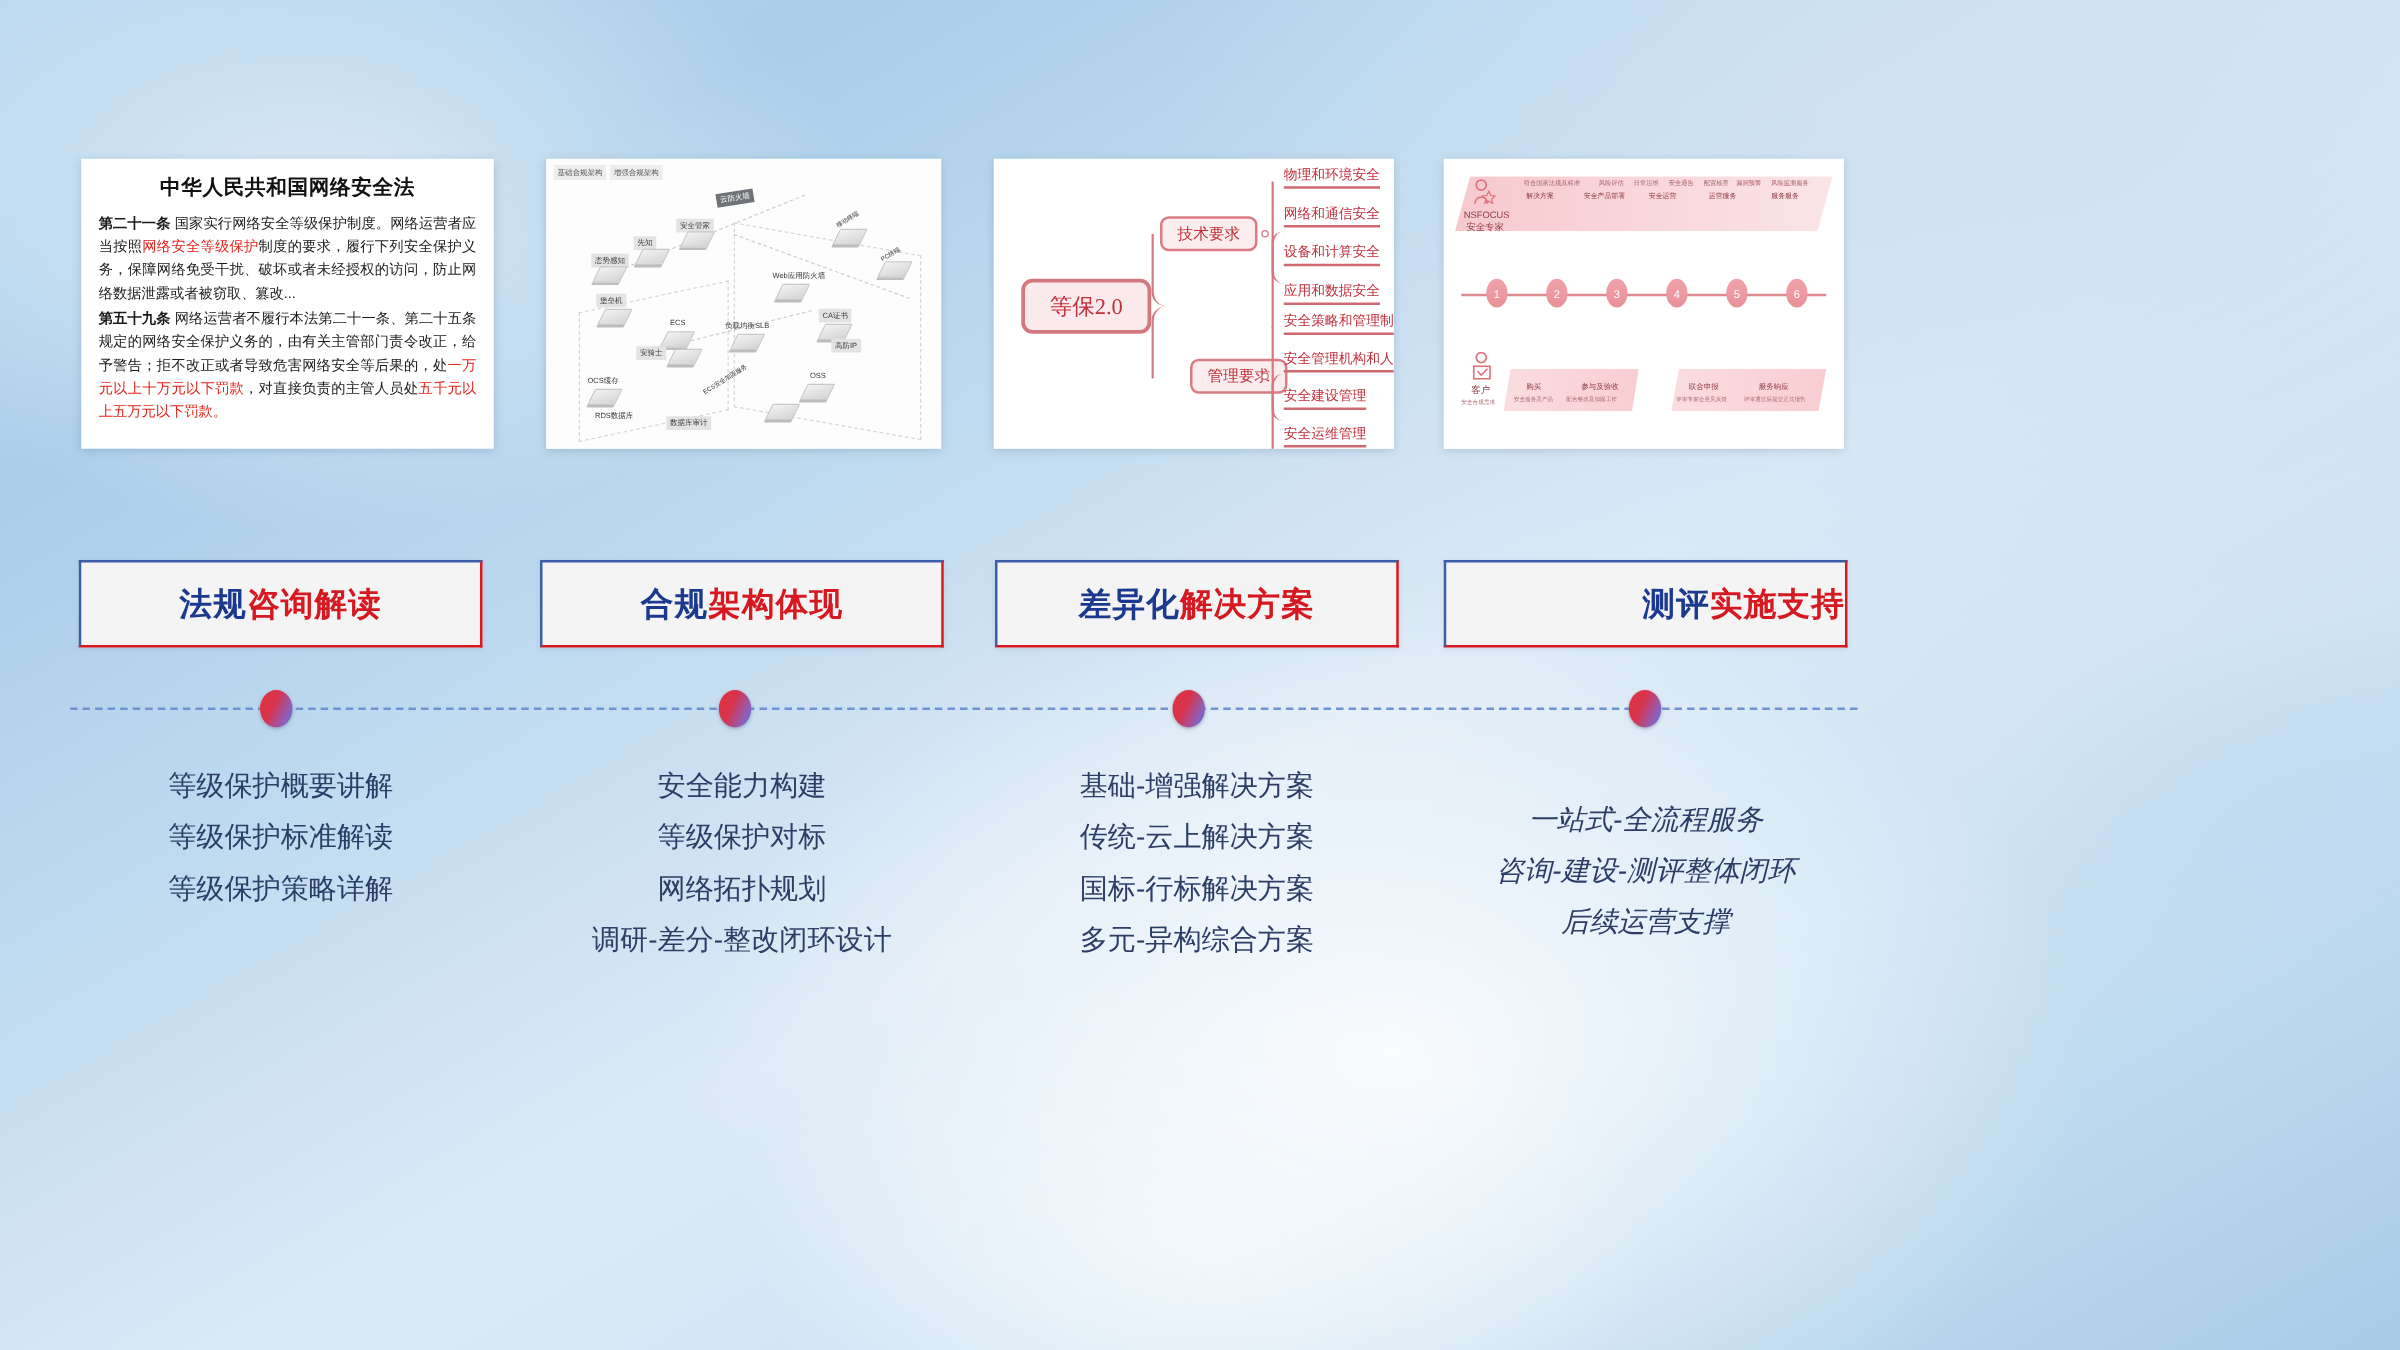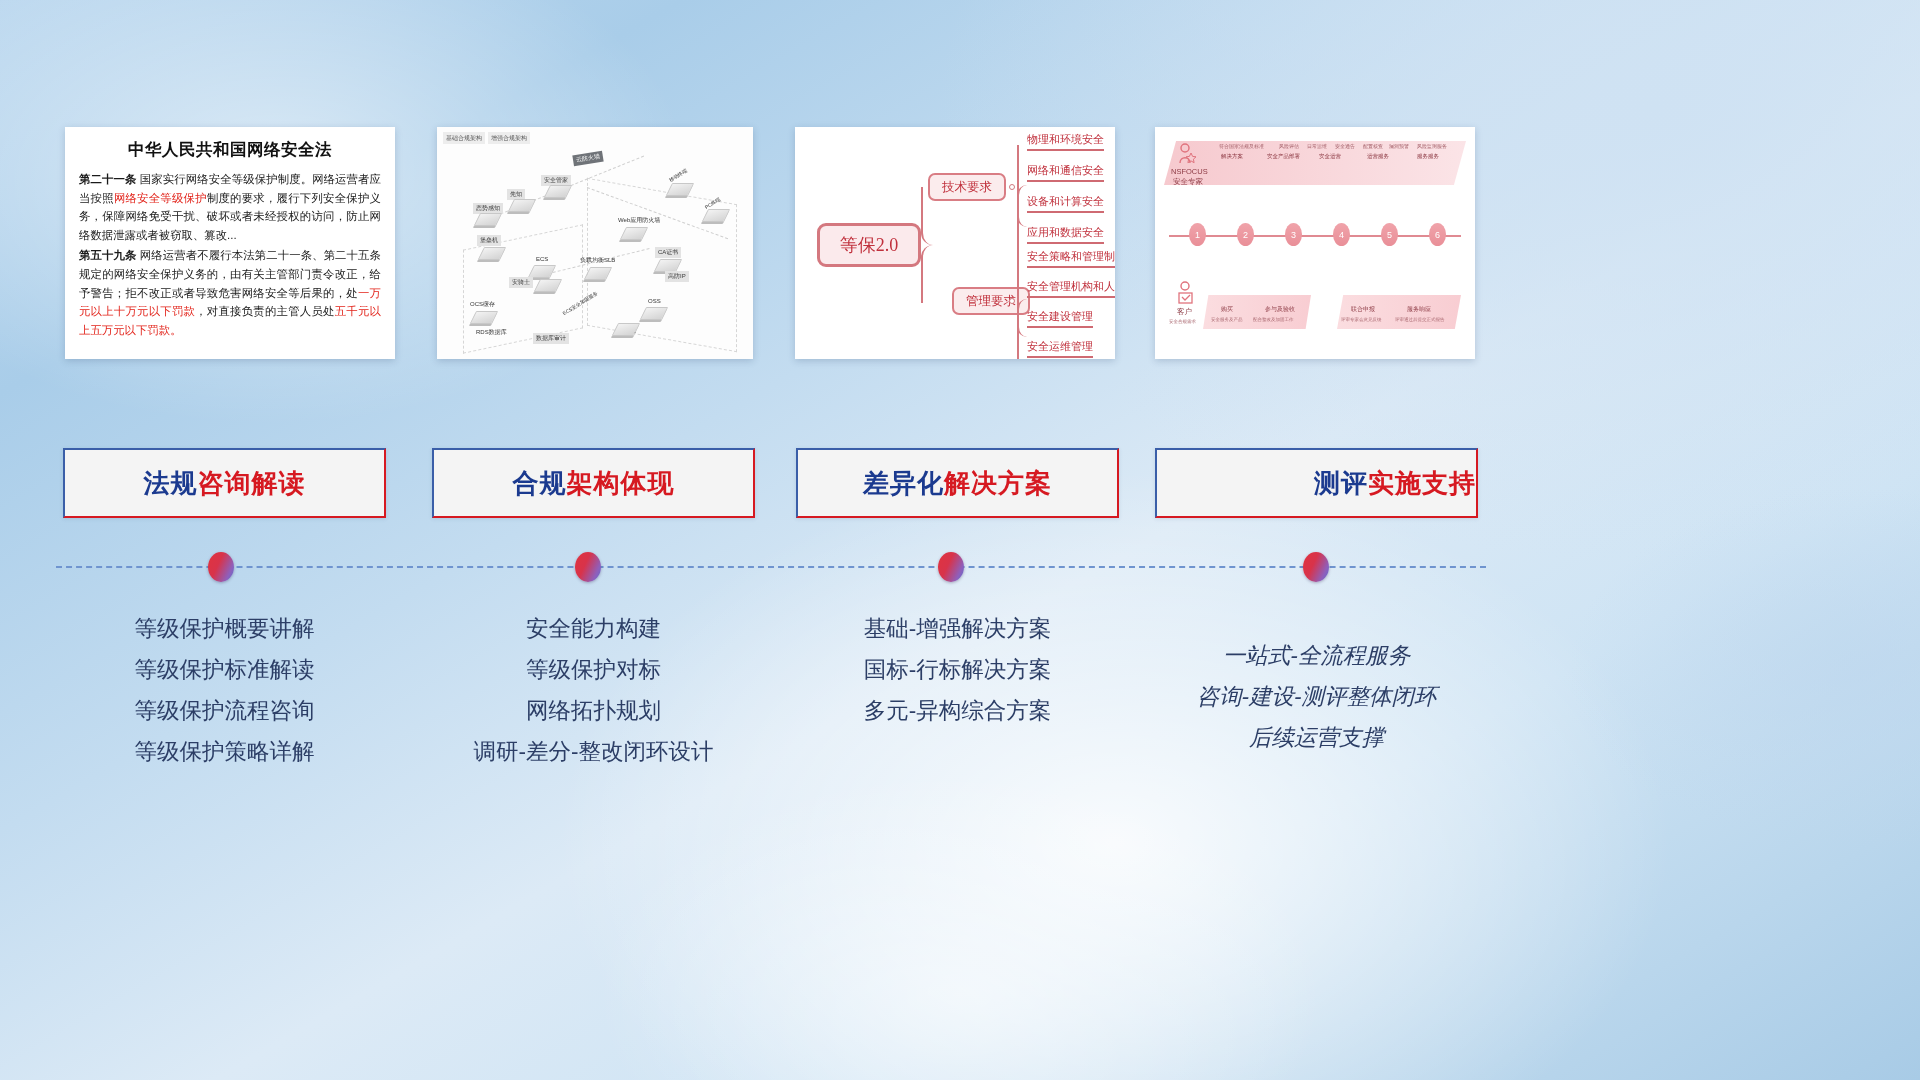--- a/index.html
+++ b/index.html
@@ -287,31 +287,31 @@
   <div class="dot d1"></div>
   <div class="dot d2"></div>
   <div class="dot d3"></div>
   <div class="dot d4"></div>
 </div>
 
 <div class="lists">
   <div class="col c1">
     <div>等级保护概要讲解</div>
     <div>等级保护标准解读</div>
-    <div>等级保护流程咨询</div>
     <div>等级保护策略详解</div>
   </div>
   <div class="col c2">
     <div>安全能力构建</div>
     <div>等级保护对标</div>
     <div>网络拓扑规划</div>
     <div>调研-差分-整改闭环设计</div>
   </div>
   <div class="col c3">
     <div>基础-增强解决方案</div>
+    <div>传统-云上解决方案</div>
     <div>国标-行标解决方案</div>
     <div>多元-异构综合方案</div>
   </div>
   <div class="col c4">
     <div>一站式-全流程服务</div>
     <div>咨询-建设-测评整体闭环</div>
     <div>后续运营支撑</div>
   </div>
 </div>
 

